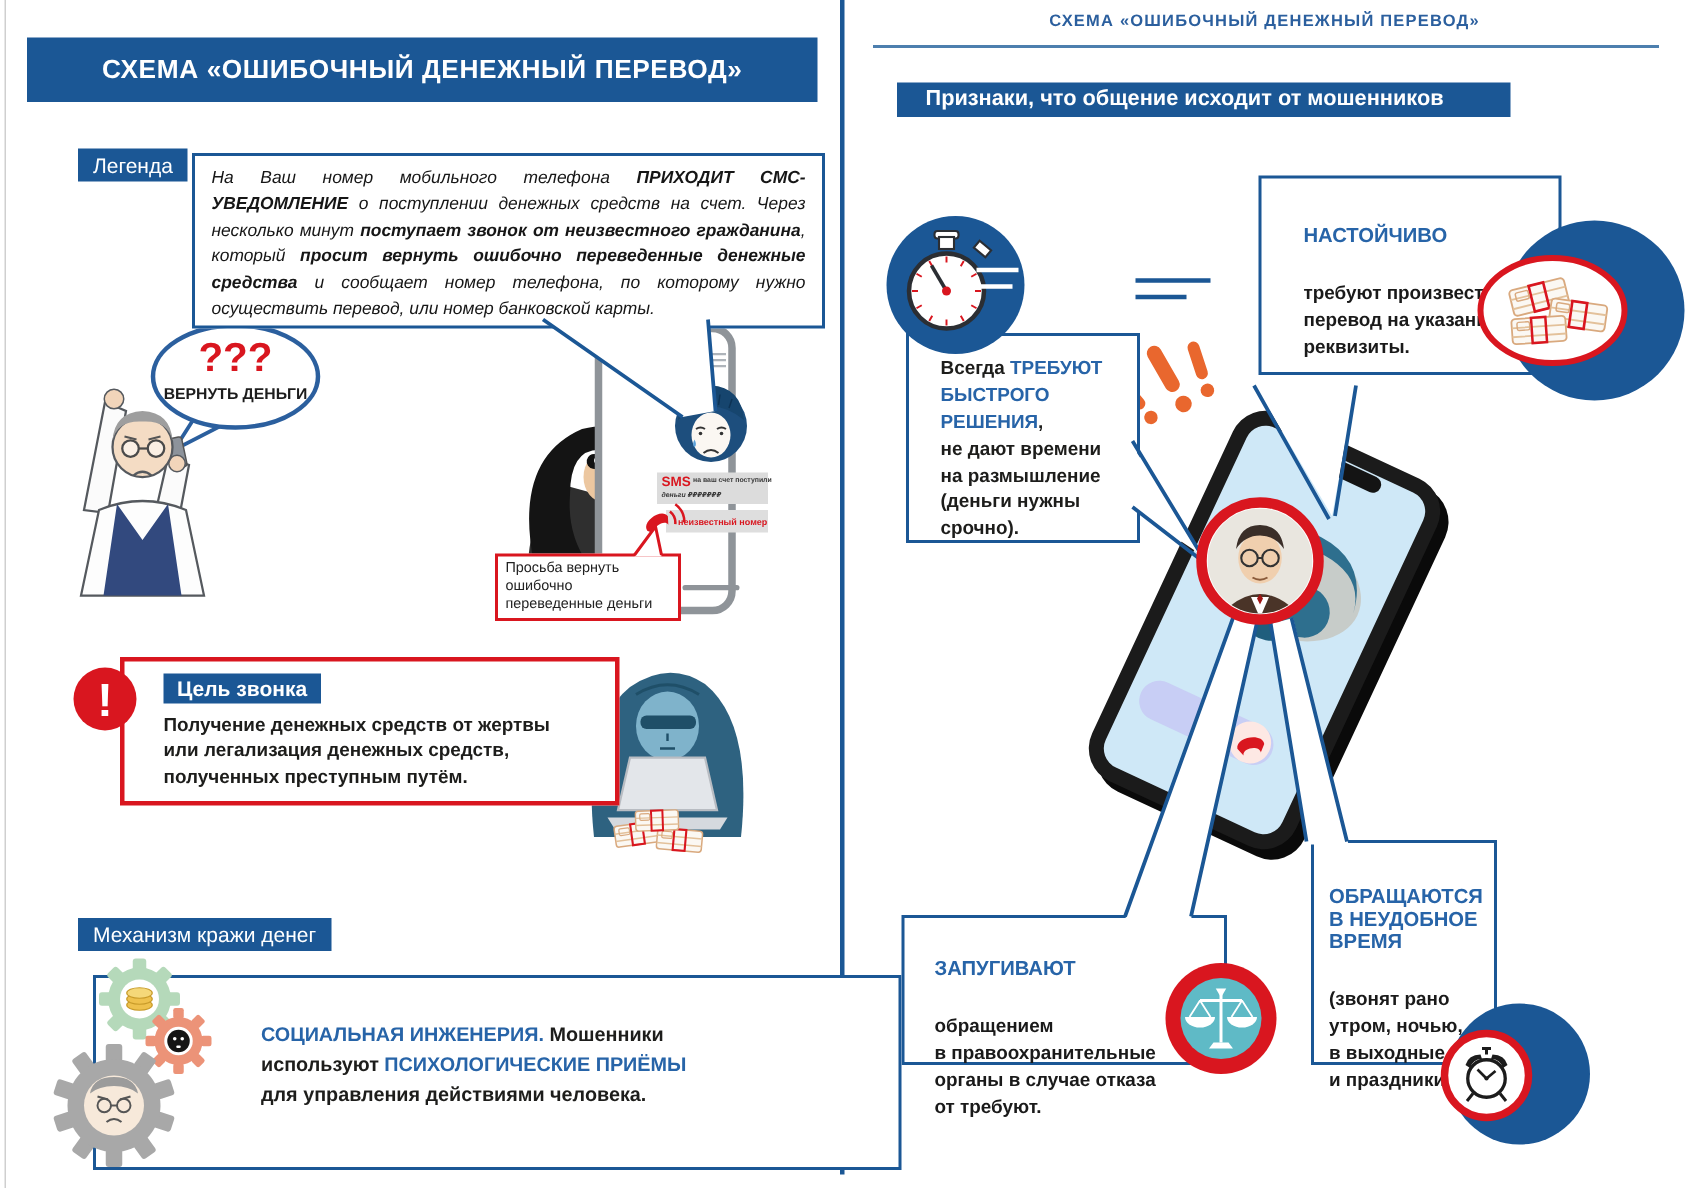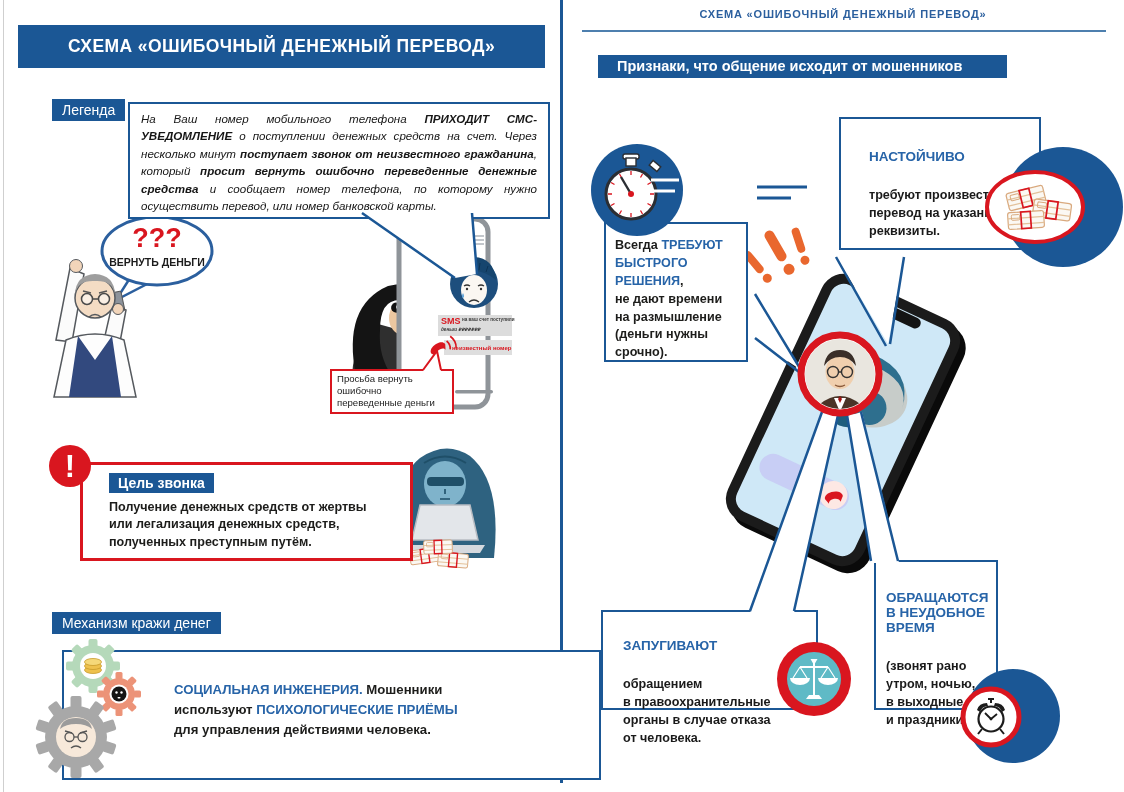--- a/index.html
+++ b/index.html
@@ -19,39 +19,39 @@
   .tag{background:var(--blue);color:#fff;font-weight:normal;font-size:14px;padding:3px 10px;}
   .legend-label{left:52px;top:99px;}
   .legend-box{left:128px;top:102px;width:396px;height:101px;border:2.5px solid var(--blue);
     background:#fff;padding:6px 11px;font-size:11.6px;font-style:italic;line-height:1.5;
     text-align:justify;color:#161616;}
   .legend-box b{font-weight:bold;}
 
   .callout-box{left:330px;top:369px;width:112px;border:2px solid var(--red);background:#fff;
     padding:2px 3px 3px 5px;font-size:9.6px;line-height:1.25;white-space:pre-line;color:#222;}
 
-  .goal-box{left:80px;top:462px;width:301px;height:85px;border:3px solid var(--red);background:#fff;padding:8px 0 0 26px;}
+  .goal-box{left:80px;top:438px;width:301px;height:85px;border:3px solid var(--red);background:#fff;padding:8px 0 0 26px;}
   .goal-label{display:inline-block;background:var(--blue);color:#fff;font-weight:bold;font-size:14px;padding:2px 9px;}
   .goal-text{margin-top:6px;font-size:12.6px;font-weight:bold;line-height:1.38;white-space:pre-line;}
 
   .mech-label{left:52px;top:612px;}
   .mech-box{left:62px;top:650px;width:425px;height:98px;border:2.5px solid var(--blue);background:#fff;
     padding:28px 0 0 110px;font-size:13.2px;font-weight:bold;line-height:1.5;white-space:pre-line;}
   .blue-t{color:var(--tblue);}
 
   .r-header{left:562px;top:8px;width:562px;text-align:center;font-size:11px;font-weight:bold;
     color:#2b5f9e;letter-spacing:.8px;}
   .r-underline{left:582px;top:30px;width:524px;height:2px;background:#4d7fae;}
   .signs-bar{left:598px;top:55px;width:390px;height:23px;background:var(--blue);color:#fff;
     font-weight:bold;font-size:14.5px;line-height:23px;padding-left:19px;}
 
   .cb{border:2.5px solid var(--blue);background:#fff;white-space:pre-line;font-weight:bold;}
   .cb .h{color:var(--tblue);font-size:13.5px;margin-bottom:5px;}
   .cb .b{font-size:12.6px;line-height:1.42;color:#1a1a1a;}
-  .urgent-box{left:604px;top:222px;width:131px;height:123px;padding:13px 0 0 9px;
+  .urgent-box{left:604px;top:222px;width:131px;height:123px;padding:13px 0 0 21px;
     font-size:12.6px;line-height:1.42;}
   .insist-box{left:816px;top:117px;width:170px;height:117px;padding:12px 0 0 28px;margin-left:23px;}
   .scare-box{left:601px;top:610px;width:193px;height:88px;padding:8px 0 0 20px;}
   .inconv-box{left:874px;top:560px;width:110px;height:136px;padding:10px 0 0 10px;}
 </style>
 </head>
 <body>
 
 <div class="page">
 
@@ -231,21 +231,21 @@
     <div class="b">требуют произвести
 перевод на указанные
 реквизиты.</div>
   </div>
 
   <div class="abs cb scare-box">
     <div class="h">ЗАПУГИВАЮТ</div>
     <div class="b">обращением
 в правоохранительные
 органы в случае отказа
-от человека.</div>
+от требуют.</div>
   </div>
 
   <div class="abs cb inconv-box">
     <div class="h">ОБРАЩАЮТСЯ
 В НЕУДОБНОЕ
 ВРЕМЯ</div>
     <div class="b">(звонят рано
 утром, ночью,
 в выходные дни
 и праздники).</div>

